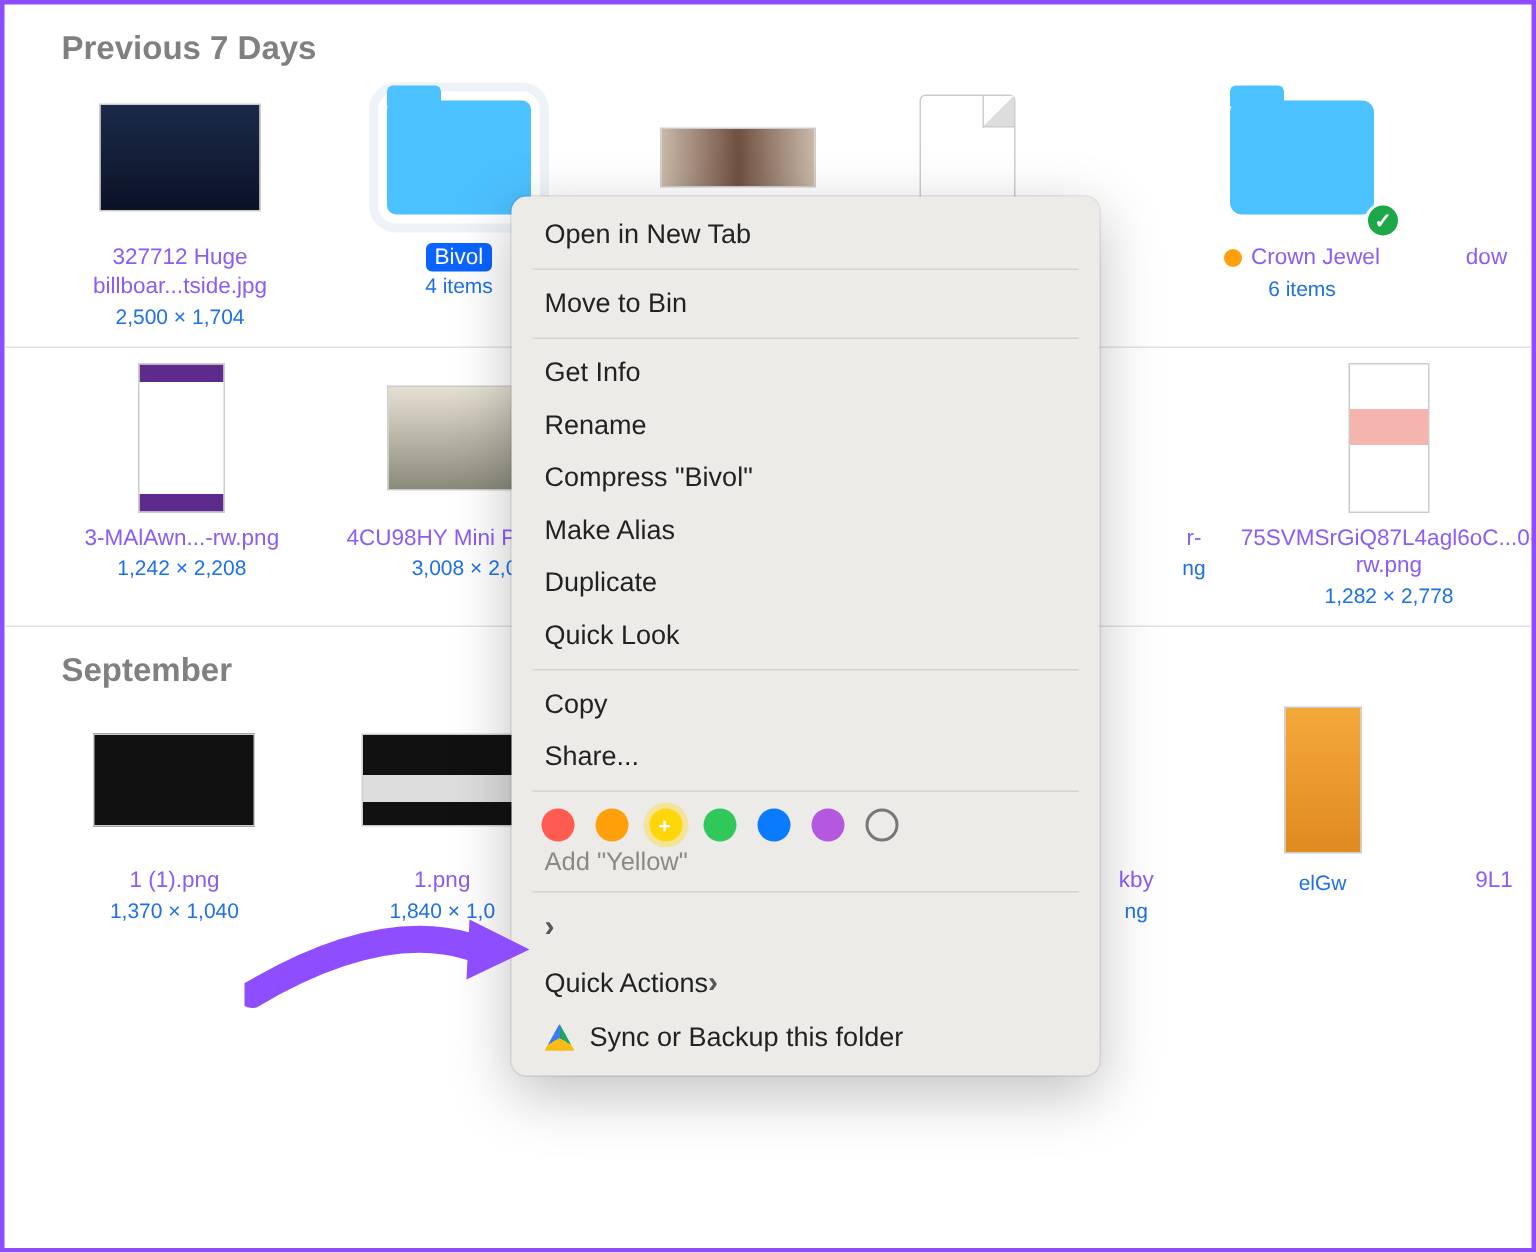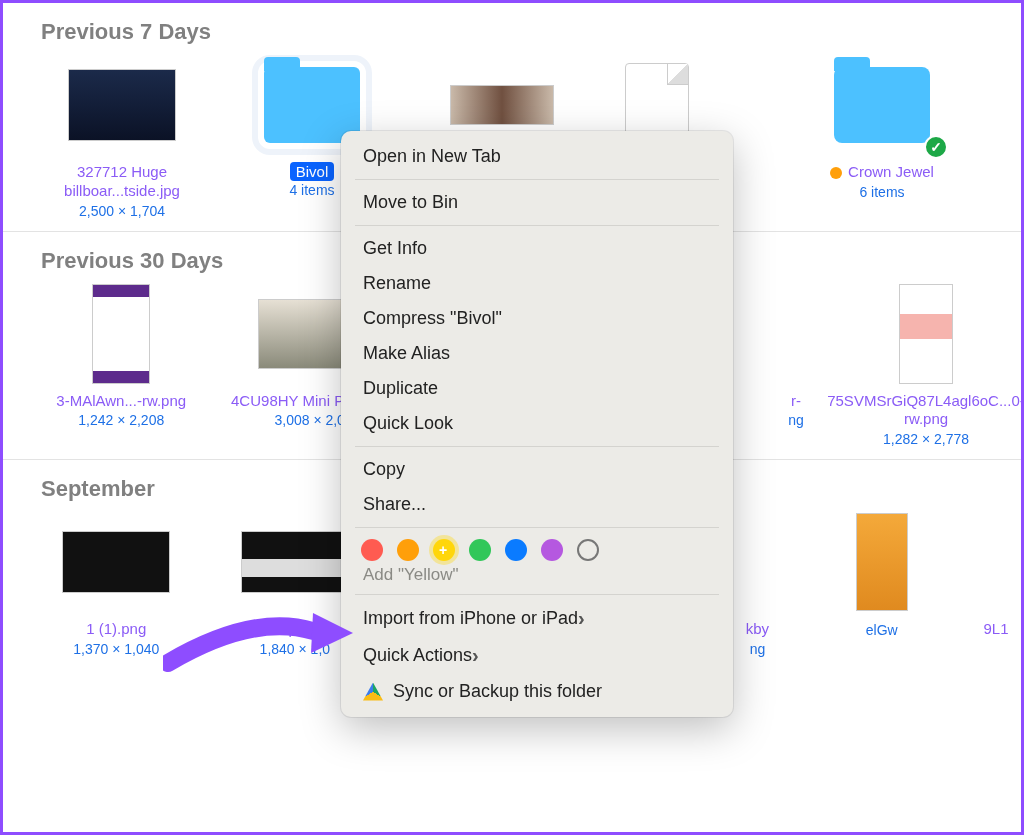--- a/index.html
+++ b/index.html
@@ -177,24 +177,27 @@
       <div class="thumb">
         <div class="folder"></div>
         <div class="green-badge">✓</div>
       </div>
       <div class="fname">
         <span class="dot-orange"></span><span>Crown Jewel</span>
       </div>
       <div class="fsub">6 items</div>
     </div>
 
+    <div class="file-item" style="width:60px">
+      <div class="thumb"></div>
+      <div class="fname">dow</div>
+    </div>
   </div>
   <hr class="sep">
 
-  <div class="section-header">Previous 30 Days</div>
   <div class="file-row">
 
     <div class="file-item">
       <div class="thumb">
         <div class="thumb-img" style="width:58px;height:100px;background:linear-gradient(180deg,#5d2b8c 0 12%,#fff 12% 88%,#5d2b8c 88%);"></div>
       </div>
       <div class="fname">3-MAlAwn...-rw.png</div>
       <div class="fsub">1,242 × 2,208</div>
     </div>
 
@@ -306,21 +309,20 @@
           <div style="position:relative;left:6px;top:3px;color:#fff;font-size:14px;font-weight:bold">+</div>
         </div>
       <div class="tag" style="background:#31c759"></div>
       <div class="tag" style="background:#0a7bff"></div>
       <div class="tag" style="background:#b558e0"></div>
       <div class="tag tag-ring" style="background:transparent"></div>
     </div>
     <div class="ctx-sublabel">Add "Yellow"</div>
     <div class="ctx-div"></div>
     <div class="ctx-item">
-      <span>Import from iPhone or iPad</span>
         <span class="chev">›</span>
     </div>
     <div class="ctx-item">
       <span>Quick Actions</span>
         <span class="chev">›</span>
     </div>
     <div class="ctx-item">
       <span class="left">
           <span class="gdrive"></span>
           <span>Sync or Backup this folder</span>

